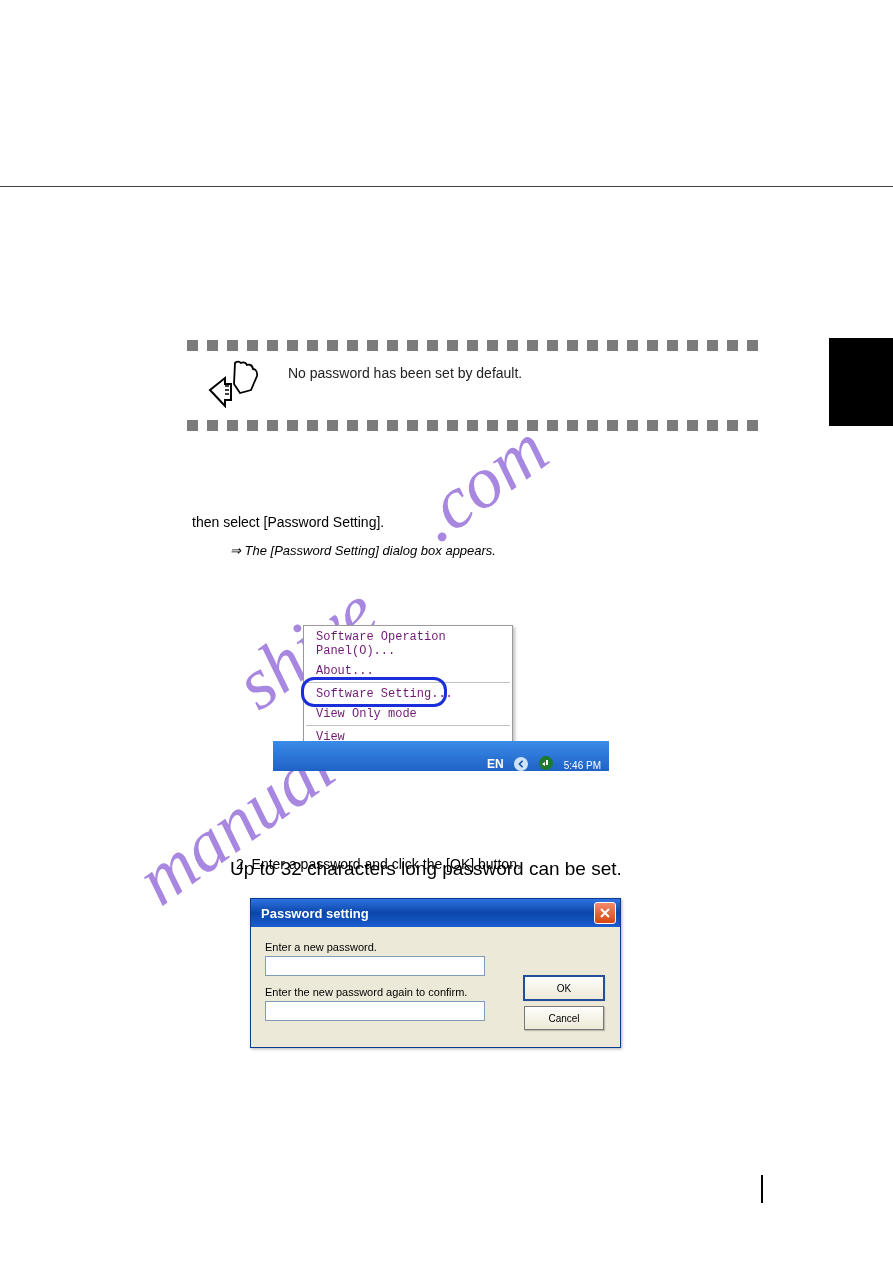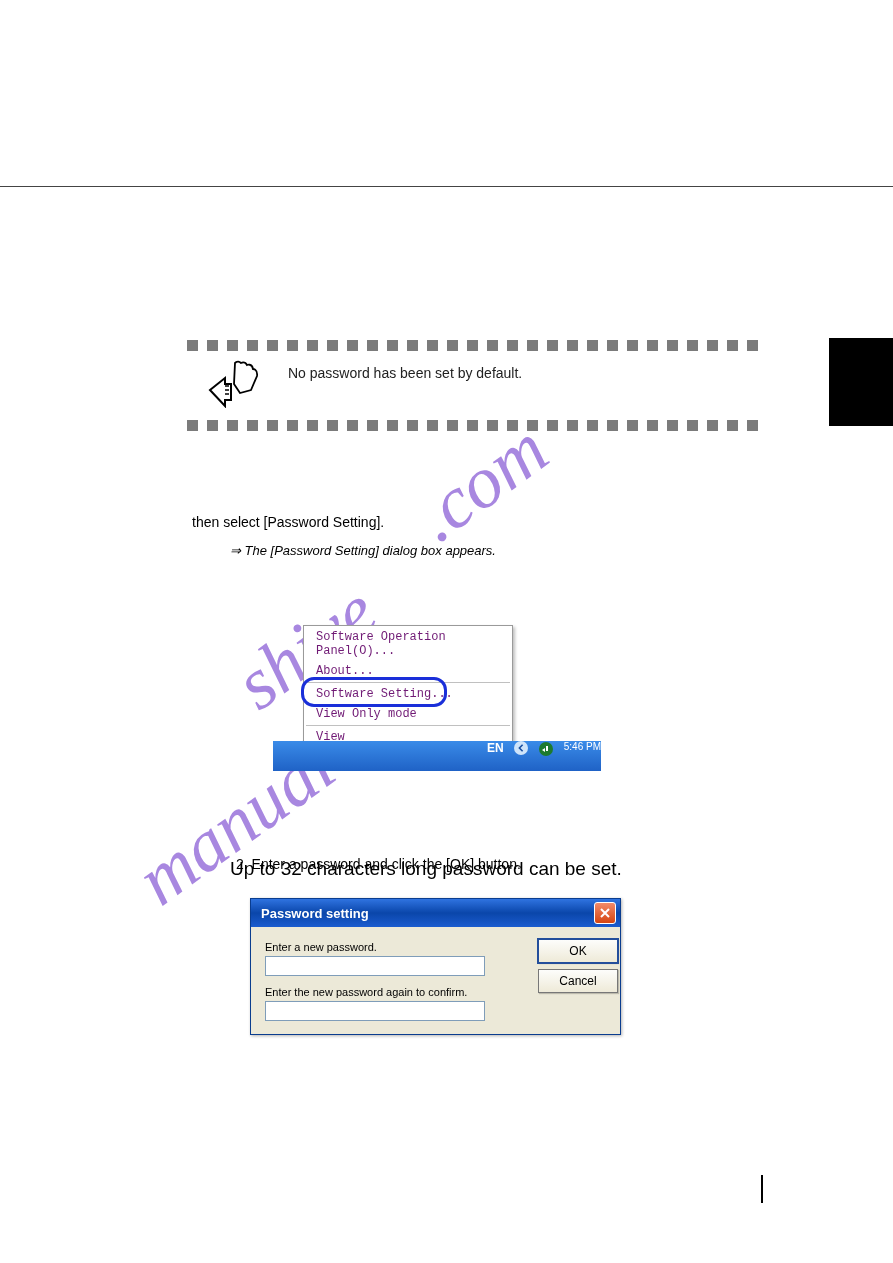--- a/index.html
+++ b/index.html
@@ -112,22 +112,23 @@
   }
   .taskbar {
     position: absolute;
     left: 0;
     top: 116px;
     width: 328px;
     height: 30px;
     background: linear-gradient(#3a8be8, #1f62c6);
     display:flex;
     justify-content:flex-end;
-    align-items:flex-start;
+    align-items:flex-end;
     gap:10px;
+    padding-right:8px;
   }
   .tray-text { color:#fff; font-size:12px; font-weight:bold; font-family:Tahoma,Arial,sans-serif; }
   .tray-icon { width:16px; height:16px; }
   .tray-arrow { width:14px; height:14px; border-radius:50%; background:#cfe4fa; display:flex; align-items:center;justify-content:center; }
   .tray-arrow svg { width:8px; height:8px; }
   .tray-clock { color:#fff; font-size:10px; font-family:Tahoma,Arial,sans-serif; }
 
   
   .step {
     position: absolute;
@@ -164,39 +165,40 @@
     justify-content:space-between;
     padding: 0 4px 0 10px;
   }
   .dlg-close {
     width:20px; height:20px;
     background: linear-gradient(#f28b6a,#d64510);
     border:1px solid #fff;
     border-radius:3px;
     display:flex; align-items:center; justify-content:center;
   }
-  .dlg-body { padding: 12px 14px 3px 14px; position:relative; }
+  .dlg-body { padding: 12px 14px 16px 14px; position:relative; }
   .dlg-label { margin: 2px 0 3px 0; color:#000; }
   .dlg-input {
     width: 218px;
     height:18px;
     border:1px solid #7f9db9;
     background:#fff;
     margin-bottom:10px;
   }
   .dlg-btn {
     position:absolute;
-    right:2px;
+    right:16px;
     width:78px;
     height:22px;
     background: linear-gradient(#fdfdfb,#eeead8);
     border:1px solid #777;
     display:flex;align-items:center;justify-content:center;
-    font-size:12px;
+    font-size:10px;
     box-shadow: 1px 1px 1px rgba(0,0,0,0.2);
+    margin-top: 37px;
   }
   .dlg-btn.ok { top: 12px; outline: 2px solid #234e9b; outline-offset: -1px;}
   .dlg-btn.cancel { top: 42px; }
 
   
   .pgbar {
     position:absolute;
     bottom:60px;
     right:130px;
     width:2px;

